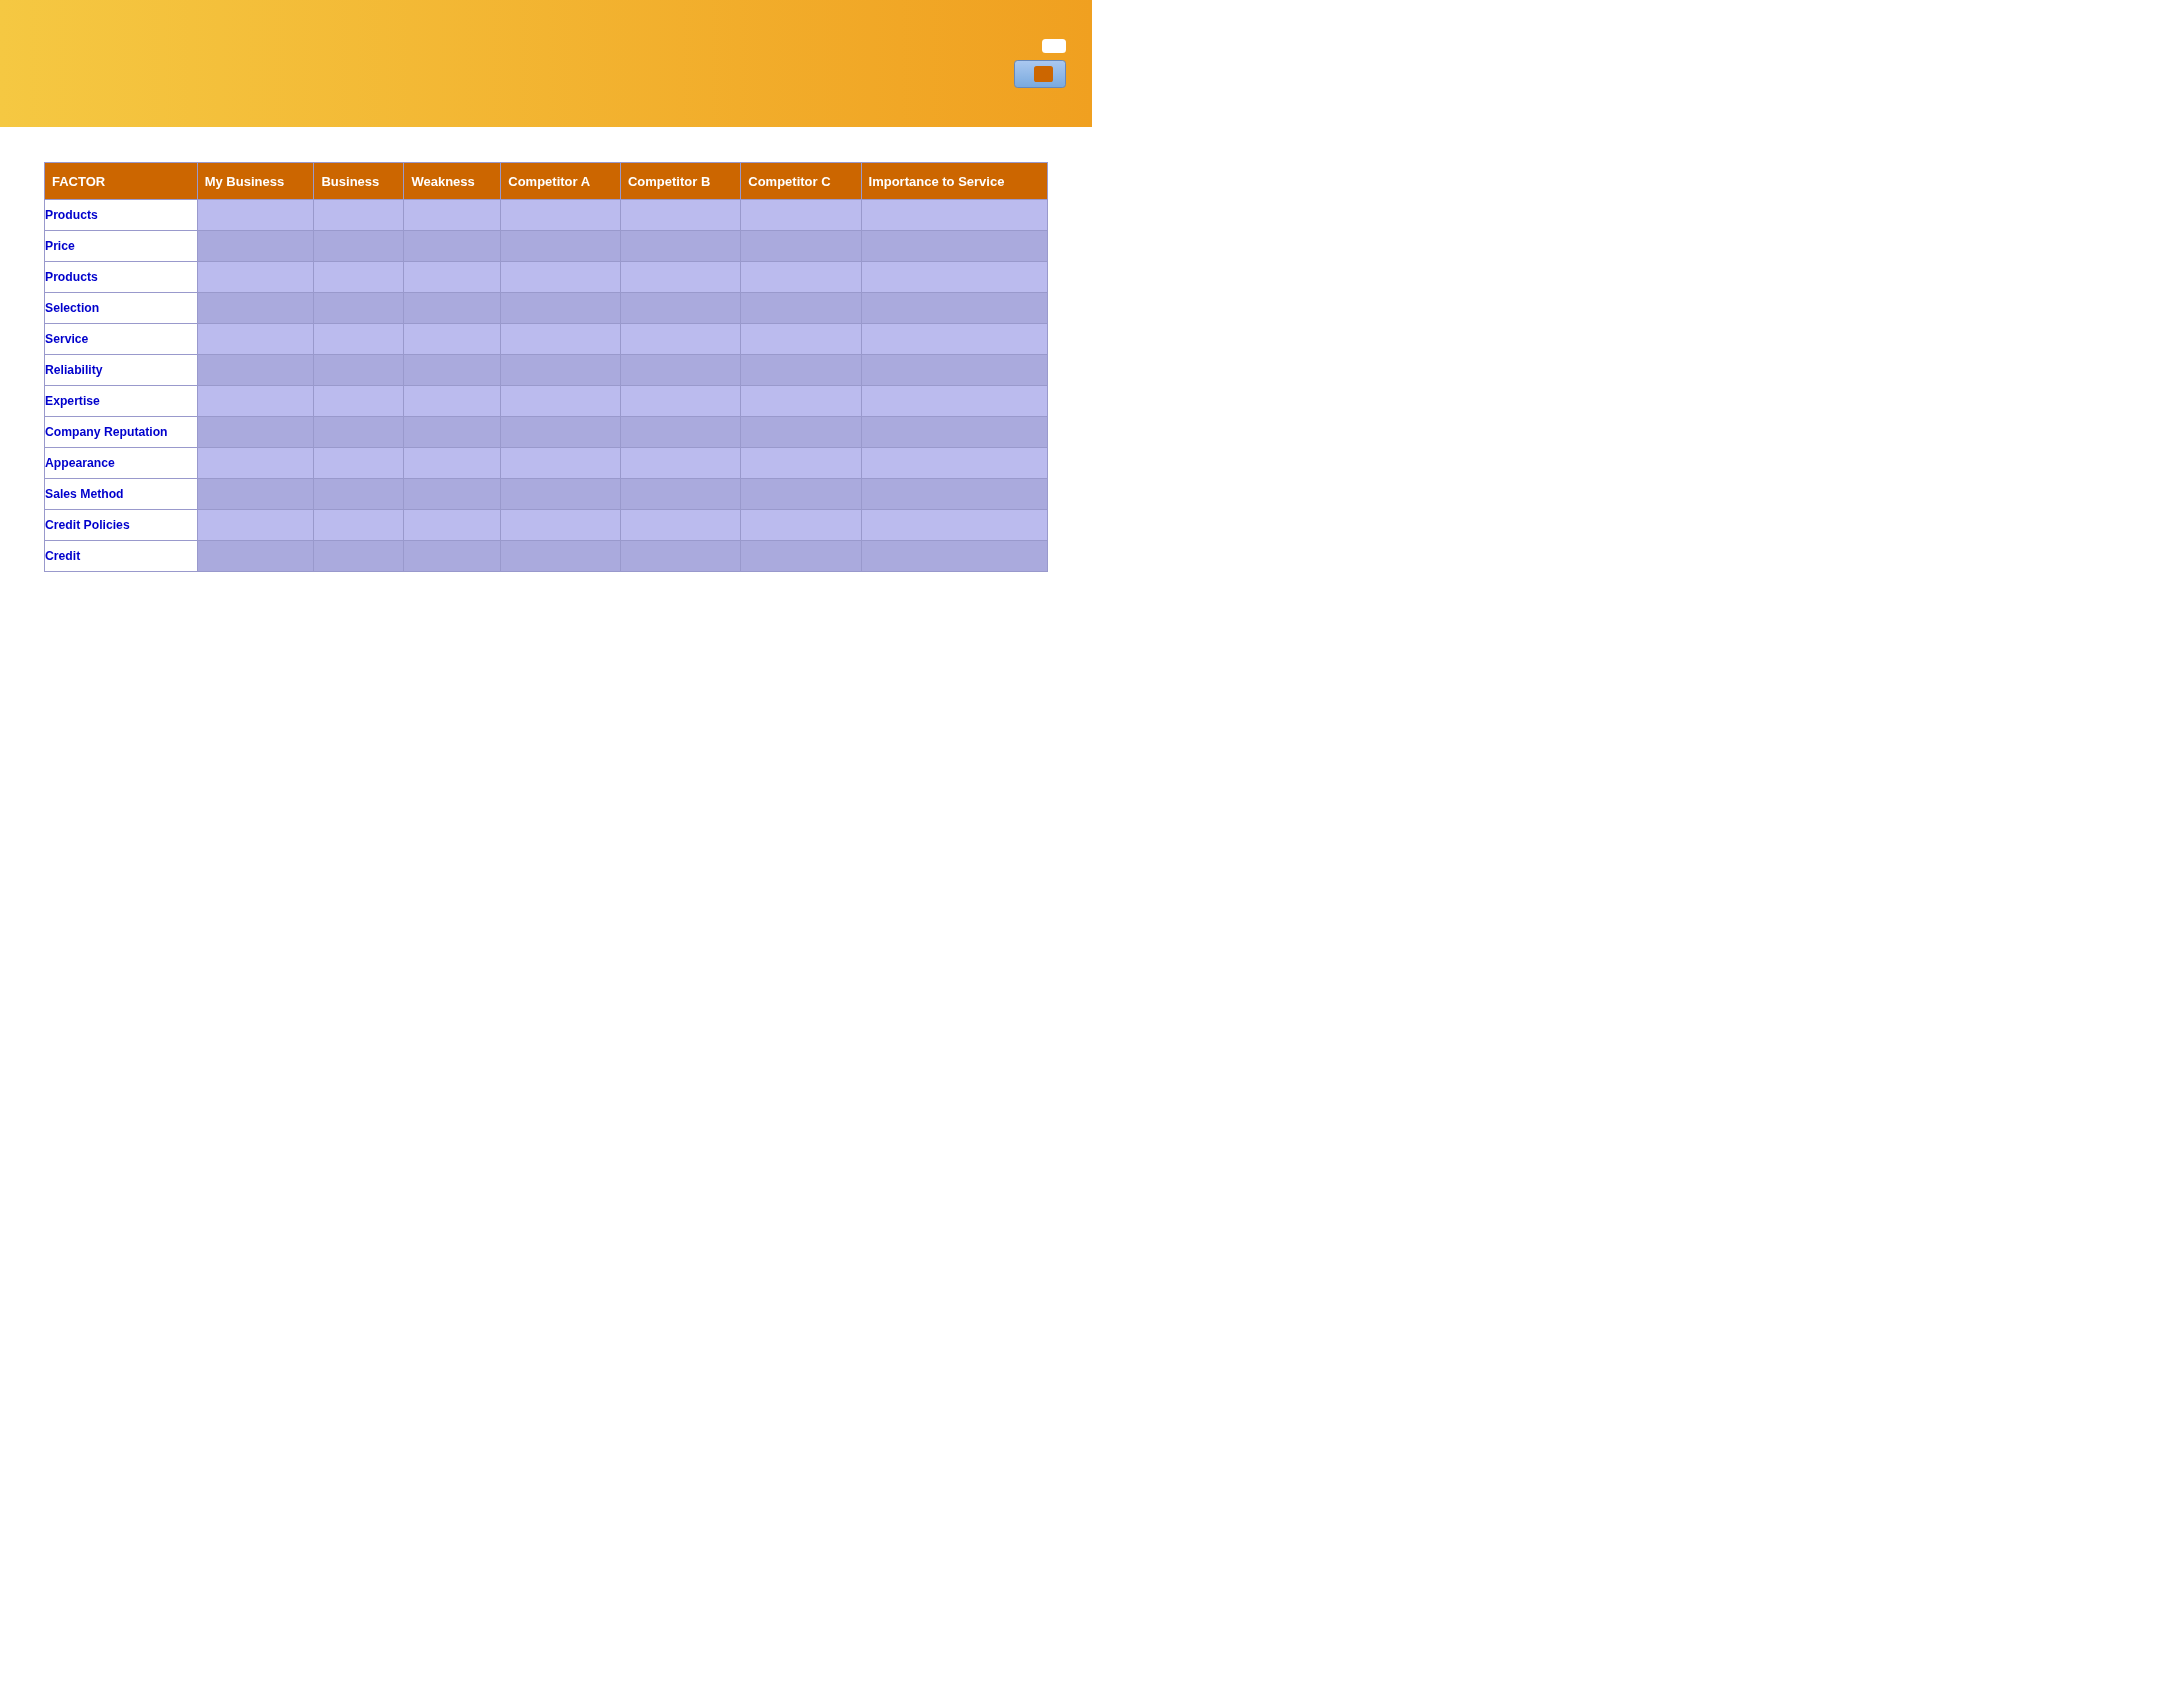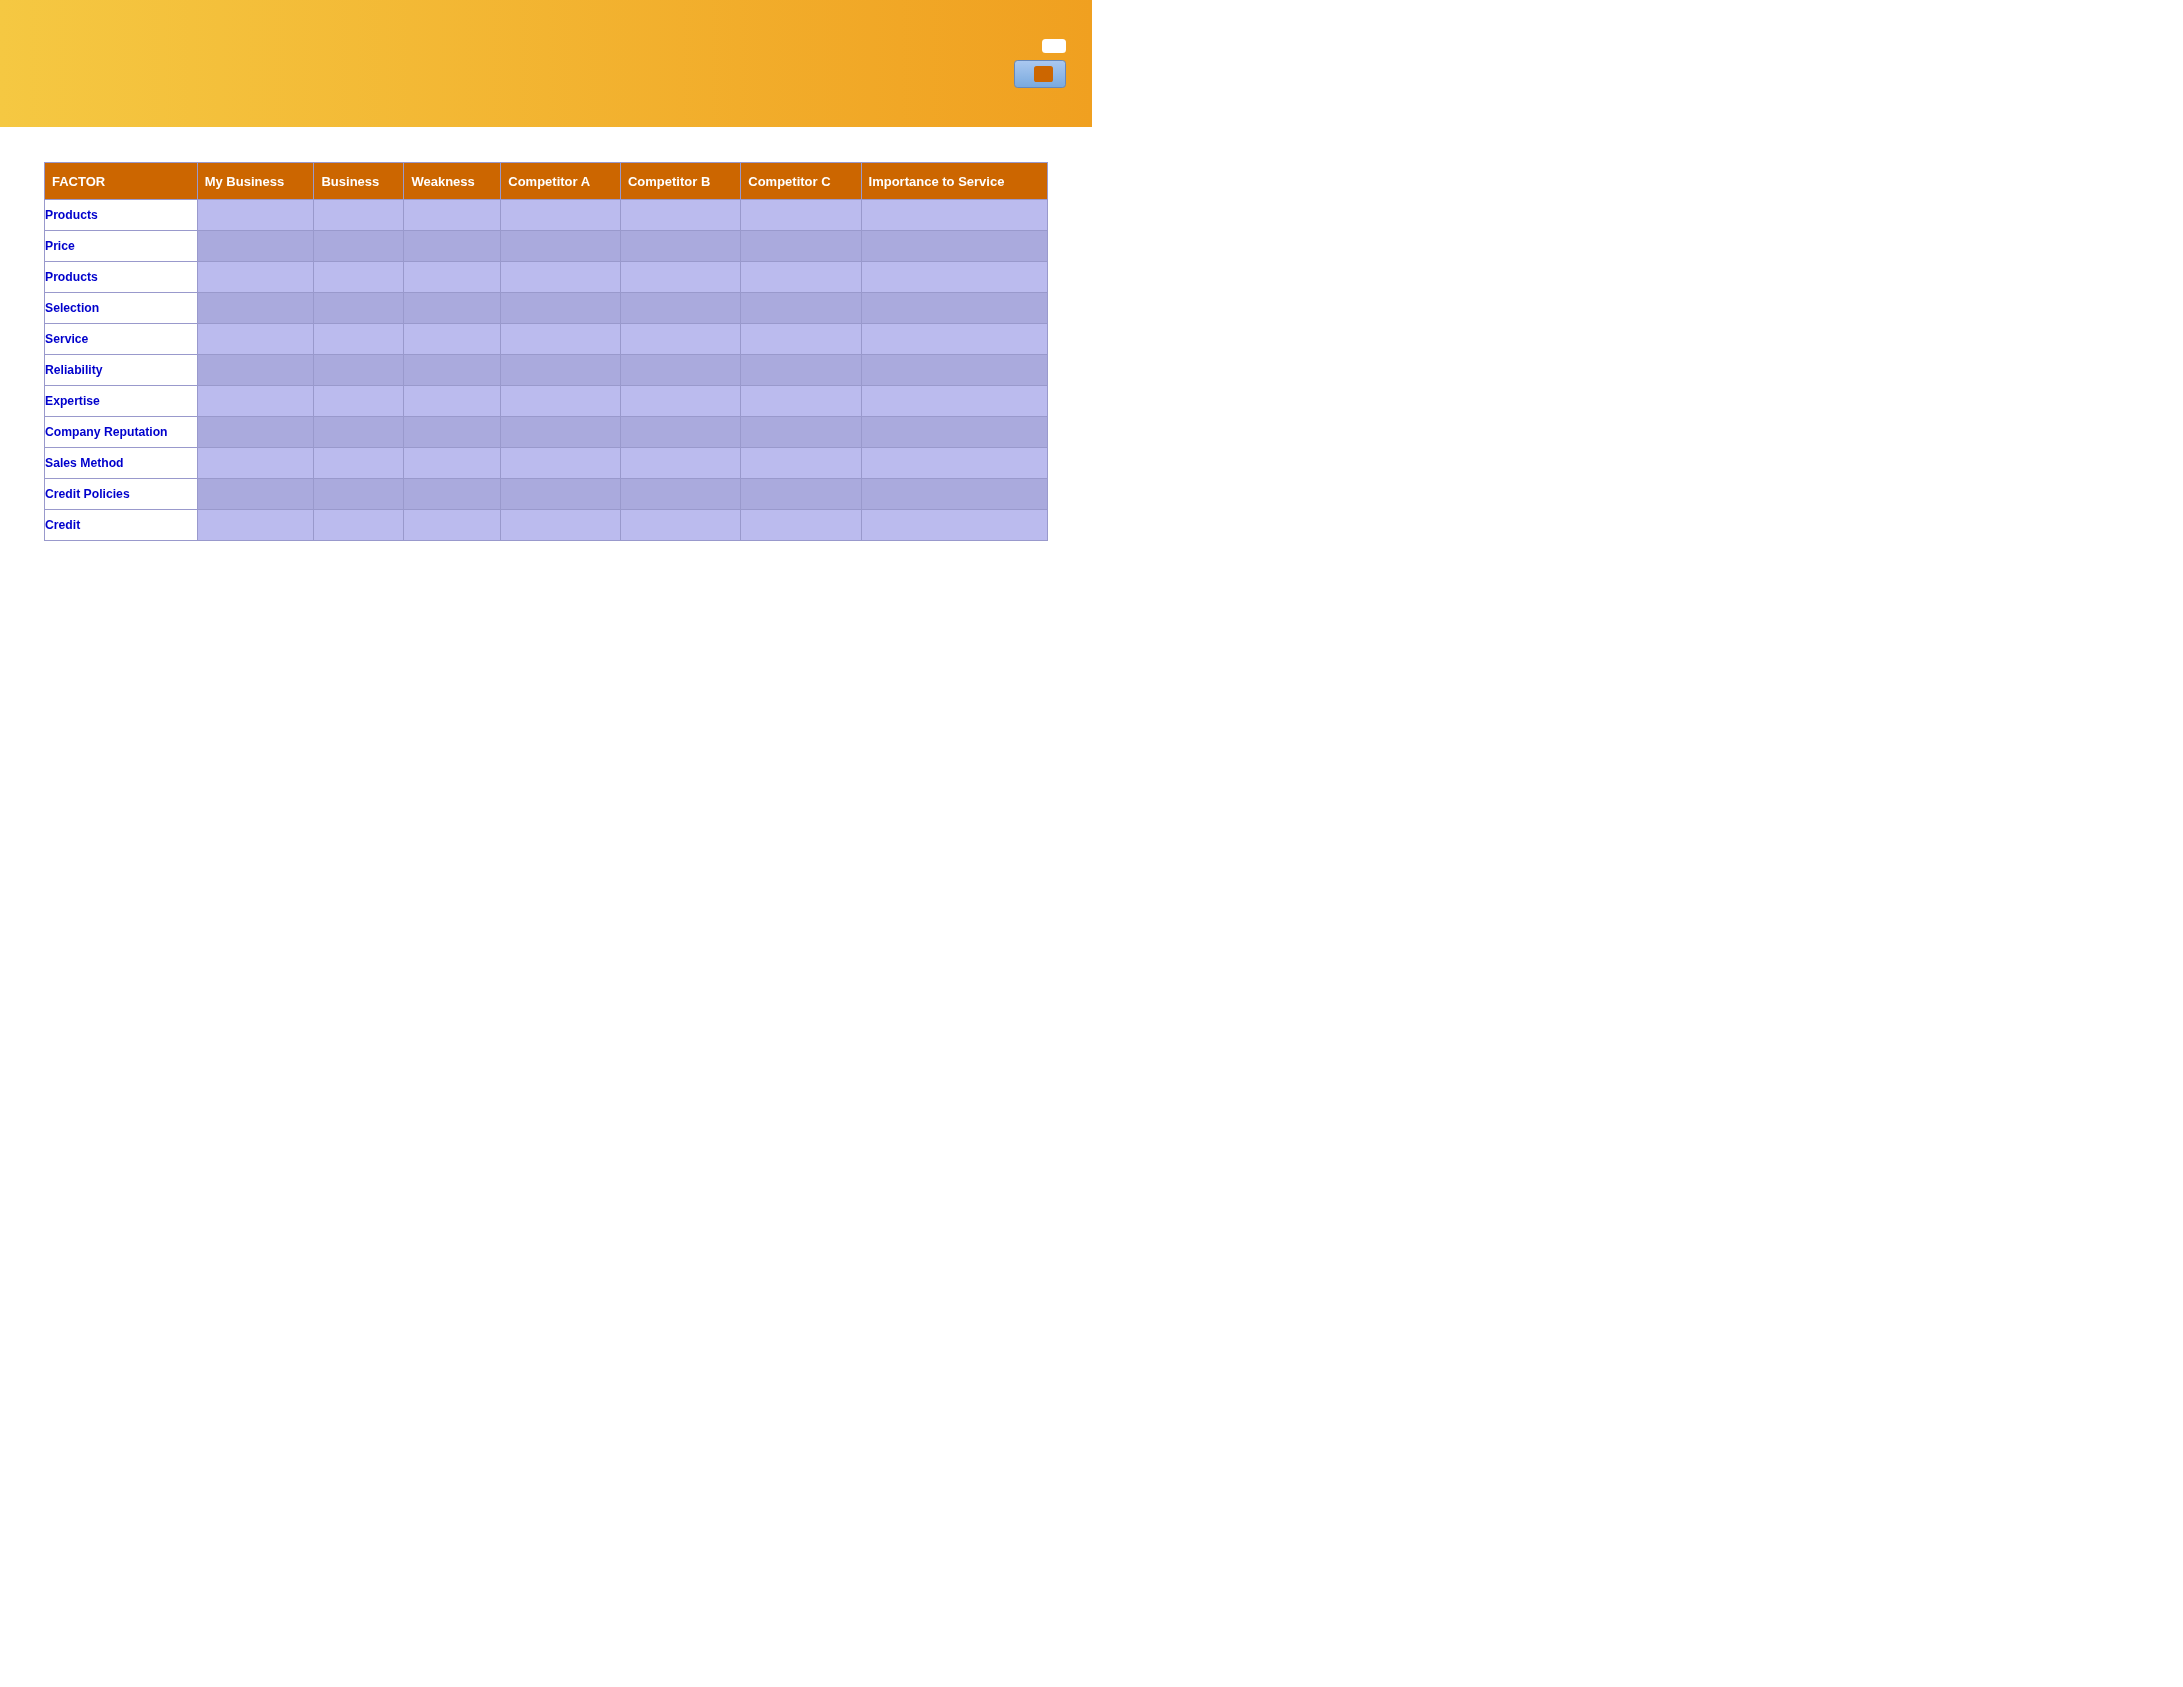--- a/index.html
+++ b/index.html
@@ -258,20 +258,30 @@
           <td class="factor-cell">Company Reputation</td>
           <td class="data-cell"></td>
           <td class="data-cell"></td>
           <td class="data-cell"></td>
           <td class="data-cell"></td>
           <td class="data-cell"></td>
           <td class="data-cell"></td>
           <td class="data-cell"></td>
         </tr>
         <tr>
+          <td class="factor-cell">Appearance</td>
+          <td class="data-cell"></td>
+          <td class="data-cell"></td>
+          <td class="data-cell"></td>
+          <td class="data-cell"></td>
+          <td class="data-cell"></td>
+          <td class="data-cell"></td>
+          <td class="data-cell"></td>
+        </tr>
+        <tr>
           <td class="factor-cell">Sales Method</td>
           <td class="data-cell"></td>
           <td class="data-cell"></td>
           <td class="data-cell"></td>
           <td class="data-cell"></td>
           <td class="data-cell"></td>
           <td class="data-cell"></td>
           <td class="data-cell"></td>
         </tr>
         <tr>

